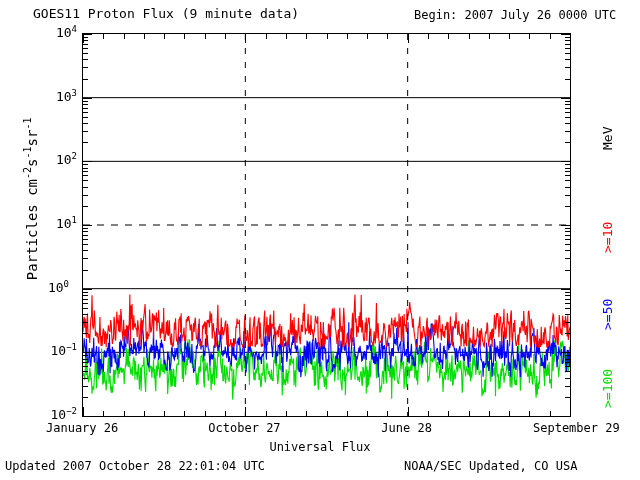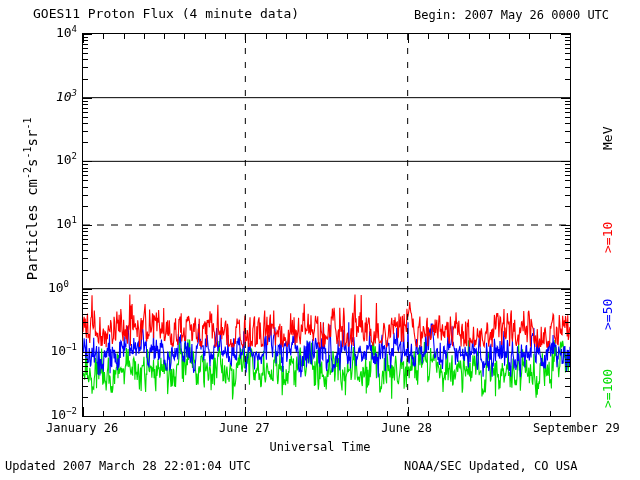--- a/index.html
+++ b/index.html
@@ -152,22 +152,22 @@
     position: absolute;
     left: 0;
     top: 0;
     width: 100%;
     height: 100%;
   }
 </style>
 </head>
 <body>
 
-<div class="abs" id="chart-title">GOES11 Proton Flux (4 minute data)</div>
-<div class="abs" id="begin-label">Begin: 2007 May 26 0000 UTC</div>
+<div class="abs" id="chart-title">GOES11 Proton Flux (9 minute data)</div>
+<div class="abs" id="begin-label">Begin: 2007 July 26 0000 UTC</div>
 
 <div id="plot-frame" class="abs">
   <svg id="trace-svg" viewBox="0 0 487 382" preserveAspectRatio="none">
     <g id="grid-layer">
         <line x1="0" x2="487" y1="63.666666666666664" y2="63.666666666666664" stroke="#000" stroke-width="1" vector-effect="non-scaling-stroke"></line>
         <line x1="0" x2="487" y1="127.33333333333333" y2="127.33333333333333" stroke="#000" stroke-width="1" vector-effect="non-scaling-stroke"></line>
         <line x1="0" x2="487" y1="254.66666666666666" y2="254.66666666666666" stroke="#000" stroke-width="1" vector-effect="non-scaling-stroke"></line>
         <line x1="0" x2="487" y1="318.3333333333333" y2="318.3333333333333" stroke="#000" stroke-width="1" vector-effect="non-scaling-stroke"></line>
         <line x1="0" x2="487" y1="191" y2="191" stroke="#000" stroke-width="1" stroke-dasharray="7 7" vector-effect="non-scaling-stroke"></line>
       </g>
@@ -338,38 +338,38 @@
       <div class="tick-x-t minor" style="left: 446.417px;"></div>
       <div class="tick-x minor" style="left: 466.708px;"></div>
       <div class="tick-x-t minor" style="left: 466.708px;"></div>
       <div class="tick-x major" style="left: 487px;"></div>
       <div class="tick-x-t major" style="left: 487px;"></div>
     </div>
 </div>
 
 <div id="ylabel-layer">
     <div class="ylabel-abs" style="left: 35px; top: 24px;">10<sup>4</sup></div>
-    <div class="ylabel-abs" style="left: 35px; top: 87.6667px; font-style: italic;">10<sup>3</sup></div>
+    <div class="ylabel-abs" style="left: 35px; top: 87.6667px;">10<sup>3</sup></div>
     <div class="ylabel-abs" style="left: 35px; top: 151.333px;">10<sup>2</sup></div>
     <div class="ylabel-abs" style="left: 35px; top: 215px;">10<sup>1</sup></div>
     <div class="ylabel-abs" style="left: 27px; top: 278.667px;">10<sup>0</sup></div>
     <div class="ylabel-abs" style="left: 35px; top: 342.333px; text-align: right;">10<sup>−1</sup></div>
     <div class="ylabel-abs" style="left: 35px; top: 406px;">10<sup>−2</sup></div>
   </div>
 <div class="abs" id="y-axis-title">Particles cm<sup>-2</sup>s<sup>-1</sup>sr<sup>-1</sup></div>
 
 <div id="xlabel-layer">
     <div class="xtick-label" style="left: 46px;">January 26</div>
-    <div class="xtick-label" style="left: 208.333px;">June 27</div>
+    <div class="xtick-label" style="left: 208.333px;">October 27</div>
     <div class="xtick-label" style="left: 370.667px;">June 28</div>
     <div class="xtick-label" style="left: 533px;">September 29</div>
   </div>
-<div class="abs" id="x-axis-title">Universal Time</div>
+<div class="abs" id="x-axis-title">Universal Flux</div>
 
 <div id="side-layer">
     <div class="side-label" style="left: 600px; top: 150px; color: rgb(0, 0, 0);">MeV</div>
     <div class="side-label" style="left: 600px; top: 253px; color: rgb(255, 0, 0);">&gt;=10</div>
     <div class="side-label" style="left: 600px; top: 330px; color: rgb(0, 0, 255);">&gt;=50</div>
     <div class="side-label" style="left: 600px; top: 408px; color: rgb(0, 221, 0);">&gt;=100</div>
   </div>
 
-<div class="abs" id="updated-label">Updated 2007 March 28 22:01:04 UTC</div>
+<div class="abs" id="updated-label">Updated 2007 October 28 22:01:04 UTC</div>
 <div class="abs" id="provider-label">NOAA/SEC Updated, CO USA</div>
 
 </body></html>

